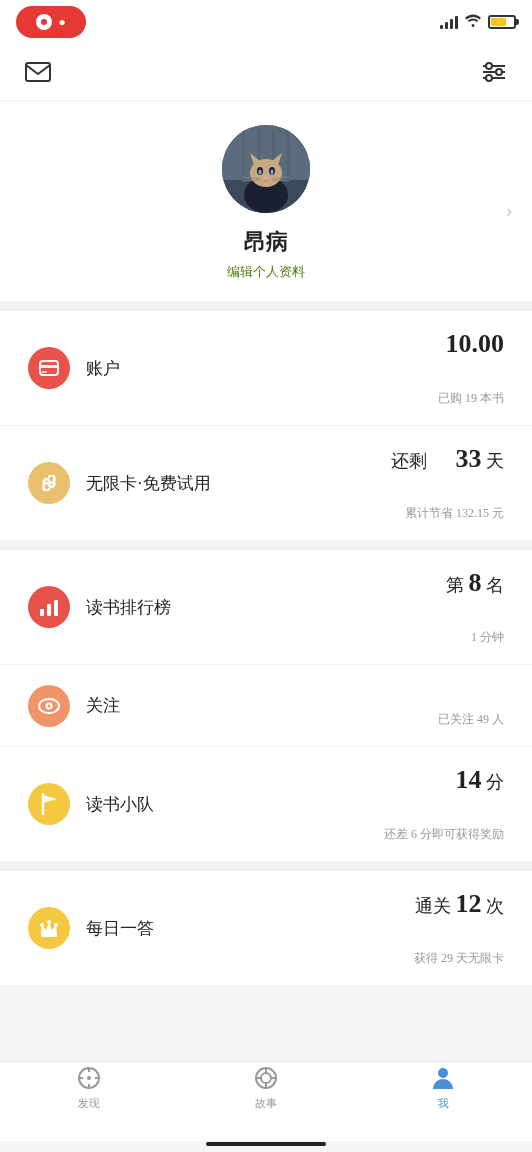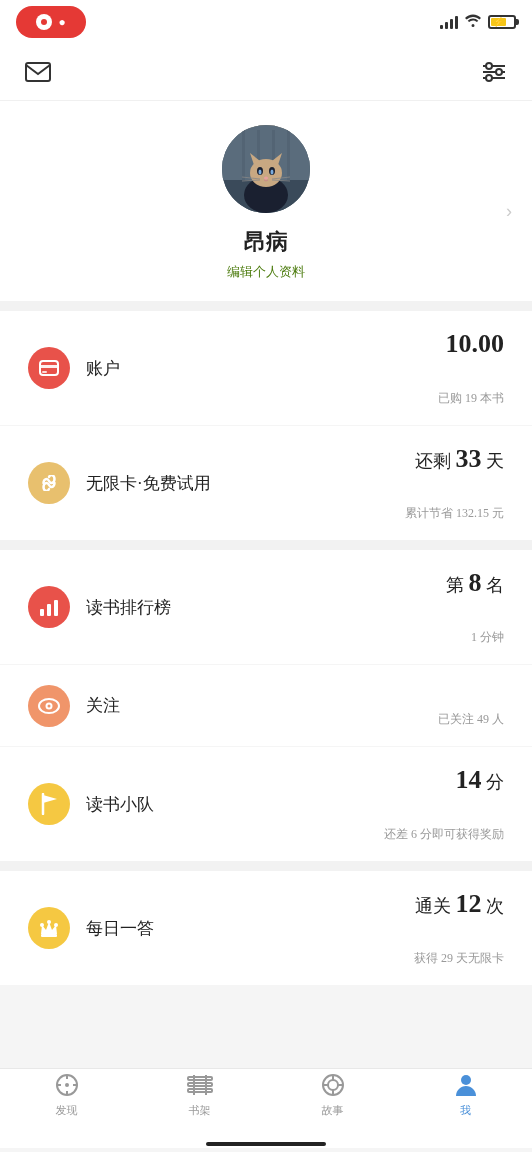--- a/index.html
+++ b/index.html
@@ -225,21 +225,21 @@
     }
     .menu-right-sub {
       font-size: 12px;
       color: #999;
       margin-top: 28px;
     }
 
     
     .bottom-nav {
       position: fixed;
-      bottom: 4px;
+      bottom: 11px;
       width: 532px;
       background: #fff;
       border-top: 1px solid #e8e8e8;
       display: flex;
       height: 80px;
       padding-bottom: 28px;
     }
     .nav-tab {
       flex: 1;
       display: flex;
@@ -398,21 +398,21 @@
 
     <div class="menu-item">
       <div class="menu-icon-wrap" style="background:#e8c06e;">
         <svg width="22" height="16" viewBox="0 0 22 16">
           <path d="M5.5 8C5.5 5.5 7 4 8.5 4c1.5 0 2 1 2.5 2s1 2 2.5 2c1.5 0 3-1.5 3-4s-1.5-4-3-4c-1.5 0-2 1-2.5 2" fill="none" stroke="#fff" stroke-width="2.5" stroke-linecap="round"></path>
           <path d="M16.5 8C16.5 10.5 15 12 13.5 12c-1.5 0-2-1-2.5-2s-1-2-2.5-2c-1.5 0-3 1.5-3 4s1.5 4 3 4c1.5 0 2-1 2.5-2" fill="none" stroke="#fff" stroke-width="2.5" stroke-linecap="round"></path>
         </svg>
       </div>
       <span class="menu-label">无限卡·免费试用</span>
       <div class="menu-right">
-        <span class="menu-right-main">还剩 <span style="font-size:26px; font-weight:700;">33</span> 天</span>
+        <span class="menu-right-main">还剩 <span style="font-size:26px; font-weight:700;margin-left:24px;">33</span> 天</span>
         <span class="menu-right-sub">累计节省 132.15 元</span>
       </div>
     </div>
   </div>
 
   <div class="section-divider"></div>
 
   <div class="menu-section">
 
     <div class="menu-item">
@@ -492,32 +492,20 @@
         <circle cx="13" cy="13" r="2" fill="#999"></circle>
         <line x1="13" y1="3" x2="13" y2="7" stroke="#999" stroke-width="2"></line>
         <line x1="13" y1="19" x2="13" y2="23" stroke="#999" stroke-width="2"></line>
         <line x1="3" y1="13" x2="7" y2="13" stroke="#999" stroke-width="2"></line>
         <line x1="19" y1="13" x2="23" y2="13" stroke="#999" stroke-width="2"></line>
       </svg>
     </div>
     <span class="nav-tab-label">发现</span>
   </div>
 
-  <div class="nav-tab">
-    <div class="nav-tab-icon">
-      <svg width="28" height="24" viewBox="0 0 28 24">
-        <rect x="2" y="4" width="24" height="3" rx="1" fill="none" stroke="#999" stroke-width="2"></rect>
-        <rect x="2" y="10" width="24" height="3" rx="1" fill="none" stroke="#999" stroke-width="2"></rect>
-        <rect x="2" y="16" width="24" height="3" rx="1" fill="none" stroke="#999" stroke-width="2"></rect>
-        <line x1="8" y1="2" x2="8" y2="22" stroke="#999" stroke-width="2"></line>
-        <line x1="20" y1="2" x2="20" y2="22" stroke="#999" stroke-width="2"></line>
-      </svg>
-    </div>
-    <span class="nav-tab-label">书架</span>
-  </div>
 
   <div class="nav-tab">
     <div class="nav-tab-icon">
       <svg width="26" height="26" viewBox="0 0 26 26">
         <circle cx="13" cy="13" r="10" fill="none" stroke="#999" stroke-width="2"></circle>
         <circle cx="13" cy="13" r="5" fill="none" stroke="#999" stroke-width="2"></circle>
         <line x1="13" y1="3" x2="13" y2="8" stroke="#999" stroke-width="2"></line>
         <line x1="13" y1="18" x2="13" y2="23" stroke="#999" stroke-width="2"></line>
         <line x1="3" y1="13" x2="8" y2="13" stroke="#999" stroke-width="2"></line>
         <line x1="18" y1="13" x2="23" y2="13" stroke="#999" stroke-width="2"></line>

